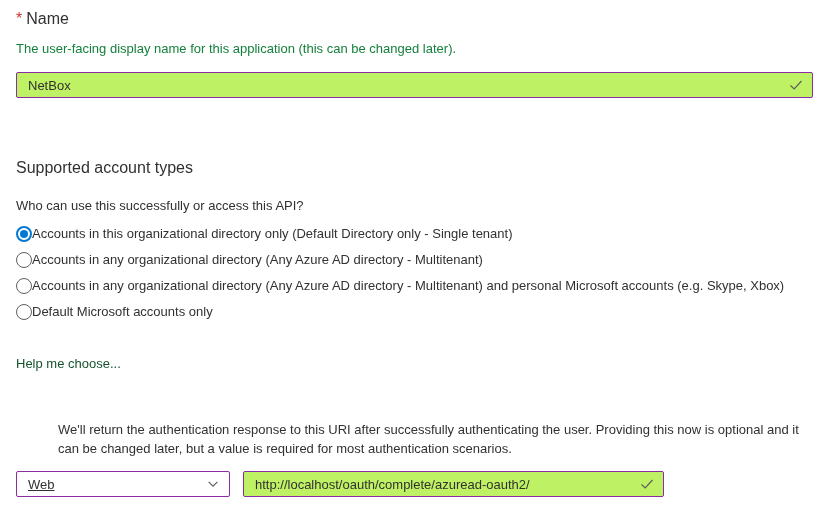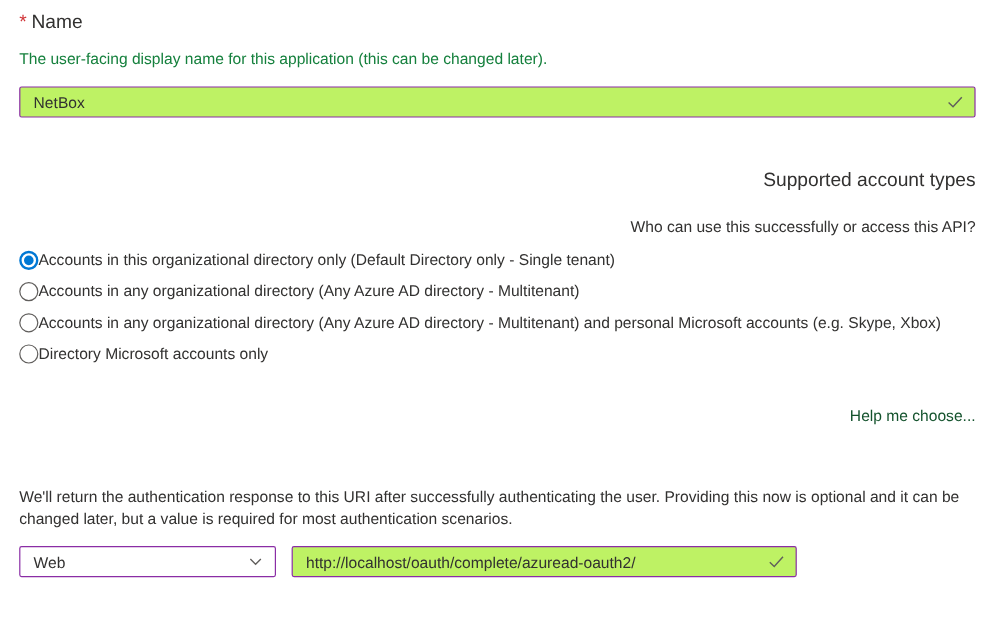--- a/index.html
+++ b/index.html
@@ -32,21 +32,21 @@
     font-family: "Liberation Sans", sans-serif;
     font-size: 13px; color: #323130; padding: 0 34px 0 11px;
   }
   .input-check {
     position: absolute; right: 8px; top: 50%; transform: translateY(-50%);
     width: 16px; height: 16px; pointer-events: none;
   }
 
   .name-input-wrap { width: 797px; }
 
-  .section2 { margin-top: 44px; text-align: right; }
+  .section2 { margin-top: 61px; }
   .question { font-size: 13px; line-height: 15px; margin-top: 21px; }
 
   .radio-group { margin-top: 13px; }
   .radio-row {
     display: flex; align-items: center; gap: 0;
     margin-bottom: 10px; font-size: 13px; line-height: 16px;
     cursor: default;
   }
   .radio {
     flex: 0 0 auto; width: 16px; height: 16px; border-radius: 50%;
@@ -58,30 +58,30 @@
     content: ""; position: absolute; left: 2px; top: 2px; right: 2px; bottom: 2px;
     border-radius: 50%; background: #0078d4;
   }
 
   .link {
     display: inline-block; margin-top: 26px;
     font-size: 13px; color: #14532d; text-decoration: none; cursor: pointer;
   }
 
   .section3 { margin-top: 48px; }
-  .para { font-size: 13px; line-height: 19px; margin-top: 14px; max-width: 800px; }
+  .para { font-size: 13px; line-height: 19px; margin-top: 14px; max-width: 800px; margin-left: 42px; }
 
   .uri-row { display: flex; gap: 13px; margin-top: 13px; }
 
   .select-wrap {
     position: relative; box-sizing: border-box;
     width: 214px; height: 26px;
     border: 1px solid #8a2da5; border-radius: 2px; background: #fff;
     display: flex; align-items: center;
-    font-size: 13px; padding: 0 30px 0 11px; cursor: pointer;
+    font-size: 13px; padding: 0 30px 0 11px; cursor: pointer; text-decoration: underline;
   }
   .select-chevron {
     position: absolute; right: 9px; top: 50%; transform: translateY(-50%);
     width: 14px; height: 14px; pointer-events: none;
   }
 
   .uri-input-wrap { width: 421px; margin-top: 0; }
 </style>
 </head>
 <body>
@@ -115,21 +115,21 @@
       <div class="radio-row">
         <span class="radio"></span>
         <span>Accounts in any organizational directory (Any Azure AD directory - Multitenant)</span>
       </div>
       <div class="radio-row">
         <span class="radio"></span>
         <span>Accounts in any organizational directory (Any Azure AD directory - Multitenant) and personal Microsoft accounts (e.g. Skype, Xbox)</span>
       </div>
       <div class="radio-row">
         <span class="radio"></span>
-        <span>Directory Microsoft accounts only</span>
+        <span>Default Microsoft accounts only</span>
       </div>
     </div>
 
     <a class="link">Help me choose...</a>
   </div>
 
   <div class="section3">
     <div class="para">We'll return the authentication response to this URI after successfully authenticating the user. Providing this now is optional and it can be changed later, but a value is required for most authentication scenarios.</div>
 
     <div class="uri-row">

